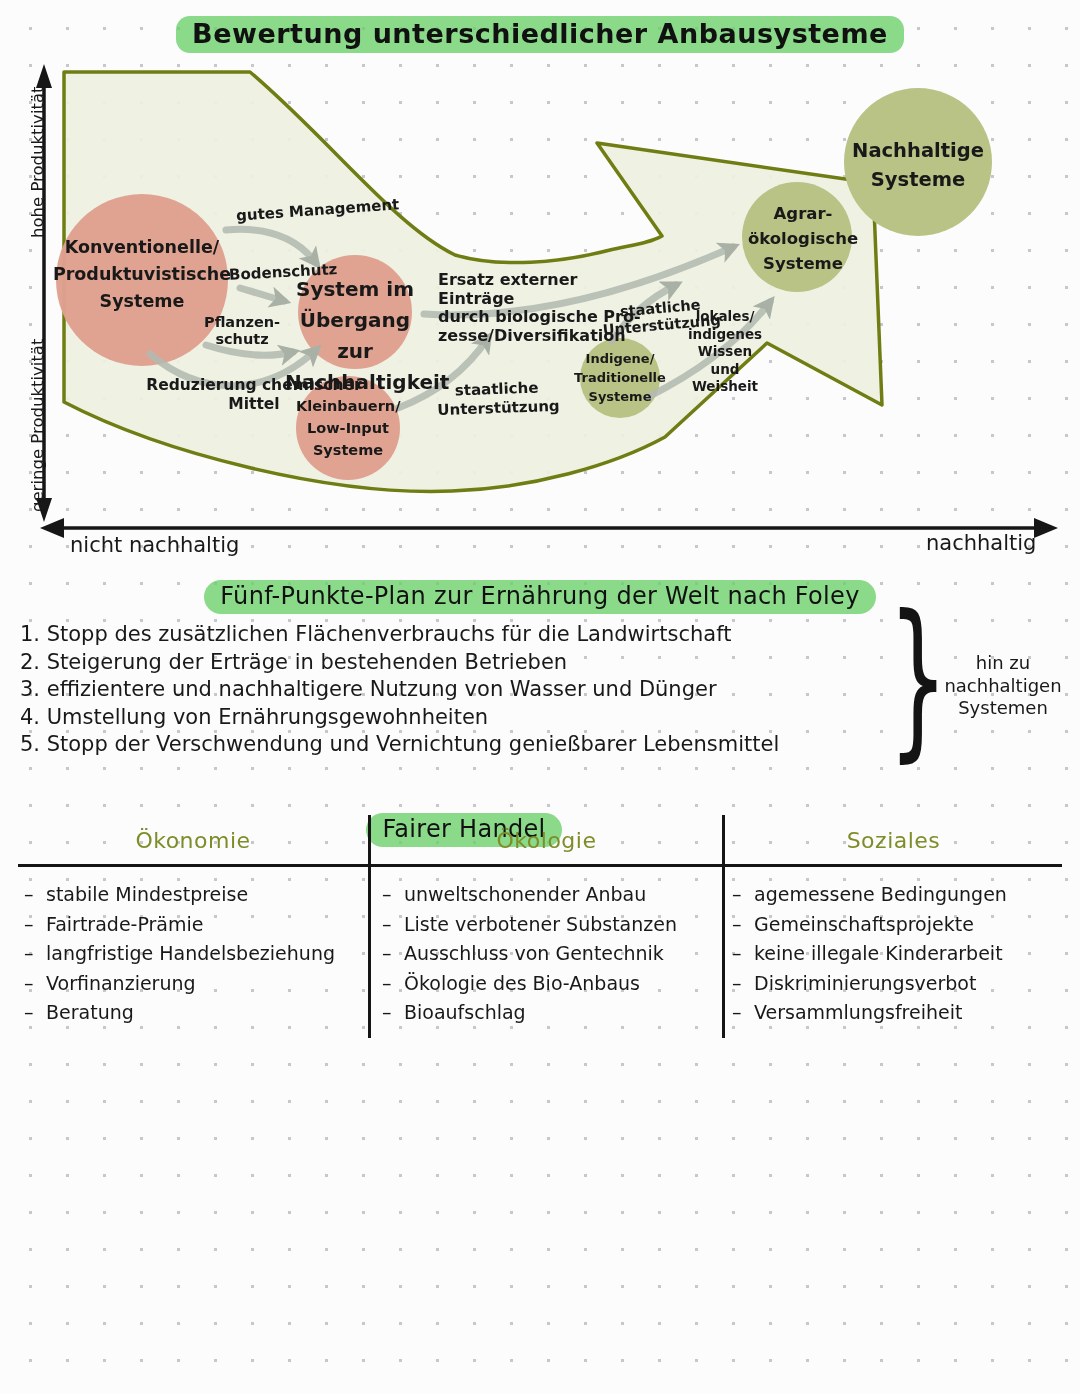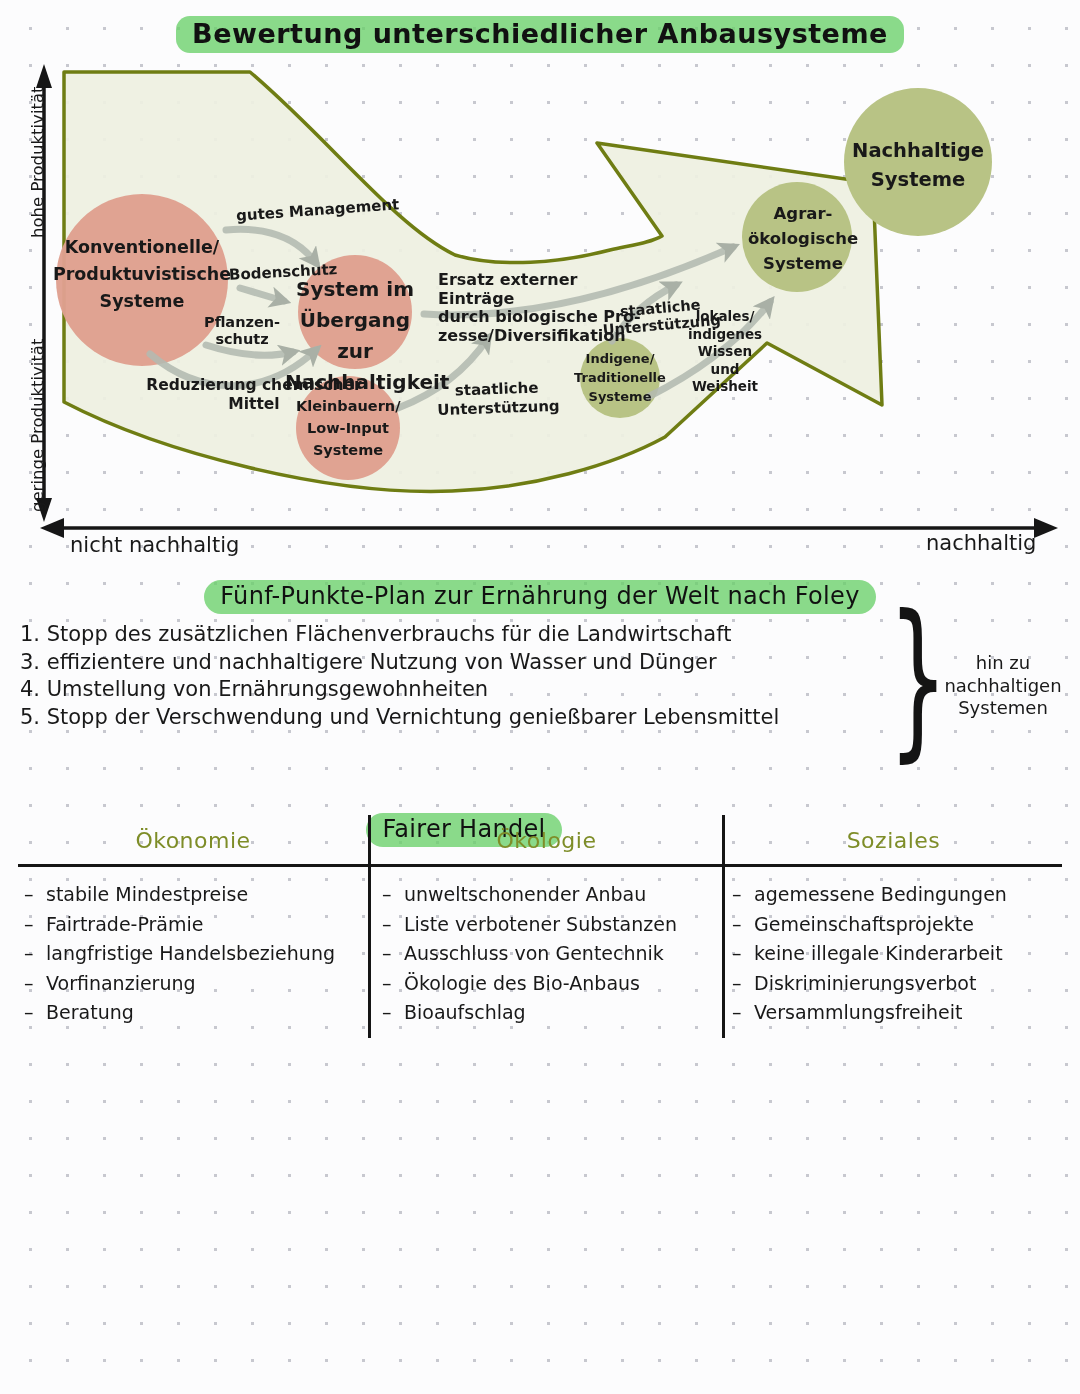--- a/index.html
+++ b/index.html
@@ -128,20 +128,21 @@
 indigenes
 Wissen
 und
 Weisheit</div>
 
   <div class="abs ctr" style="top:580px;left:0;width:1080px;">
     <span class="hl h2">Fünf-Punkte-Plan zur Ernährung der Welt nach Foley</span>
   </div>
   <div class="abs" style="left:20px;top:621px;">
     <div class="plan-item">1. Stopp des zusätzlichen Flächenverbrauchs für die Landwirtschaft</div>
+    <div class="plan-item">2. Steigerung der Erträge in bestehenden Betrieben</div>
     <div class="plan-item">3. effizientere und nachhaltigere Nutzung von Wasser und Dünger</div>
     <div class="plan-item">4. Umstellung von Ernährungsgewohnheiten</div>
     <div class="plan-item">5. Stopp der Verschwendung und Vernichtung genießbarer Lebensmittel</div>
   </div>
   <div class="brace" style="left:888px;top:596px;">}</div>
   <div class="lbl ctr" style="left:928px;top:652px;width:150px;font-size:18px;font-weight:500;line-height:1.25;">hin zu
 nachhaltigen
 Systemen</div>
 
   <div class="abs ctr" style="top:766px;left:0;width:928px;margin-top:47px;">

